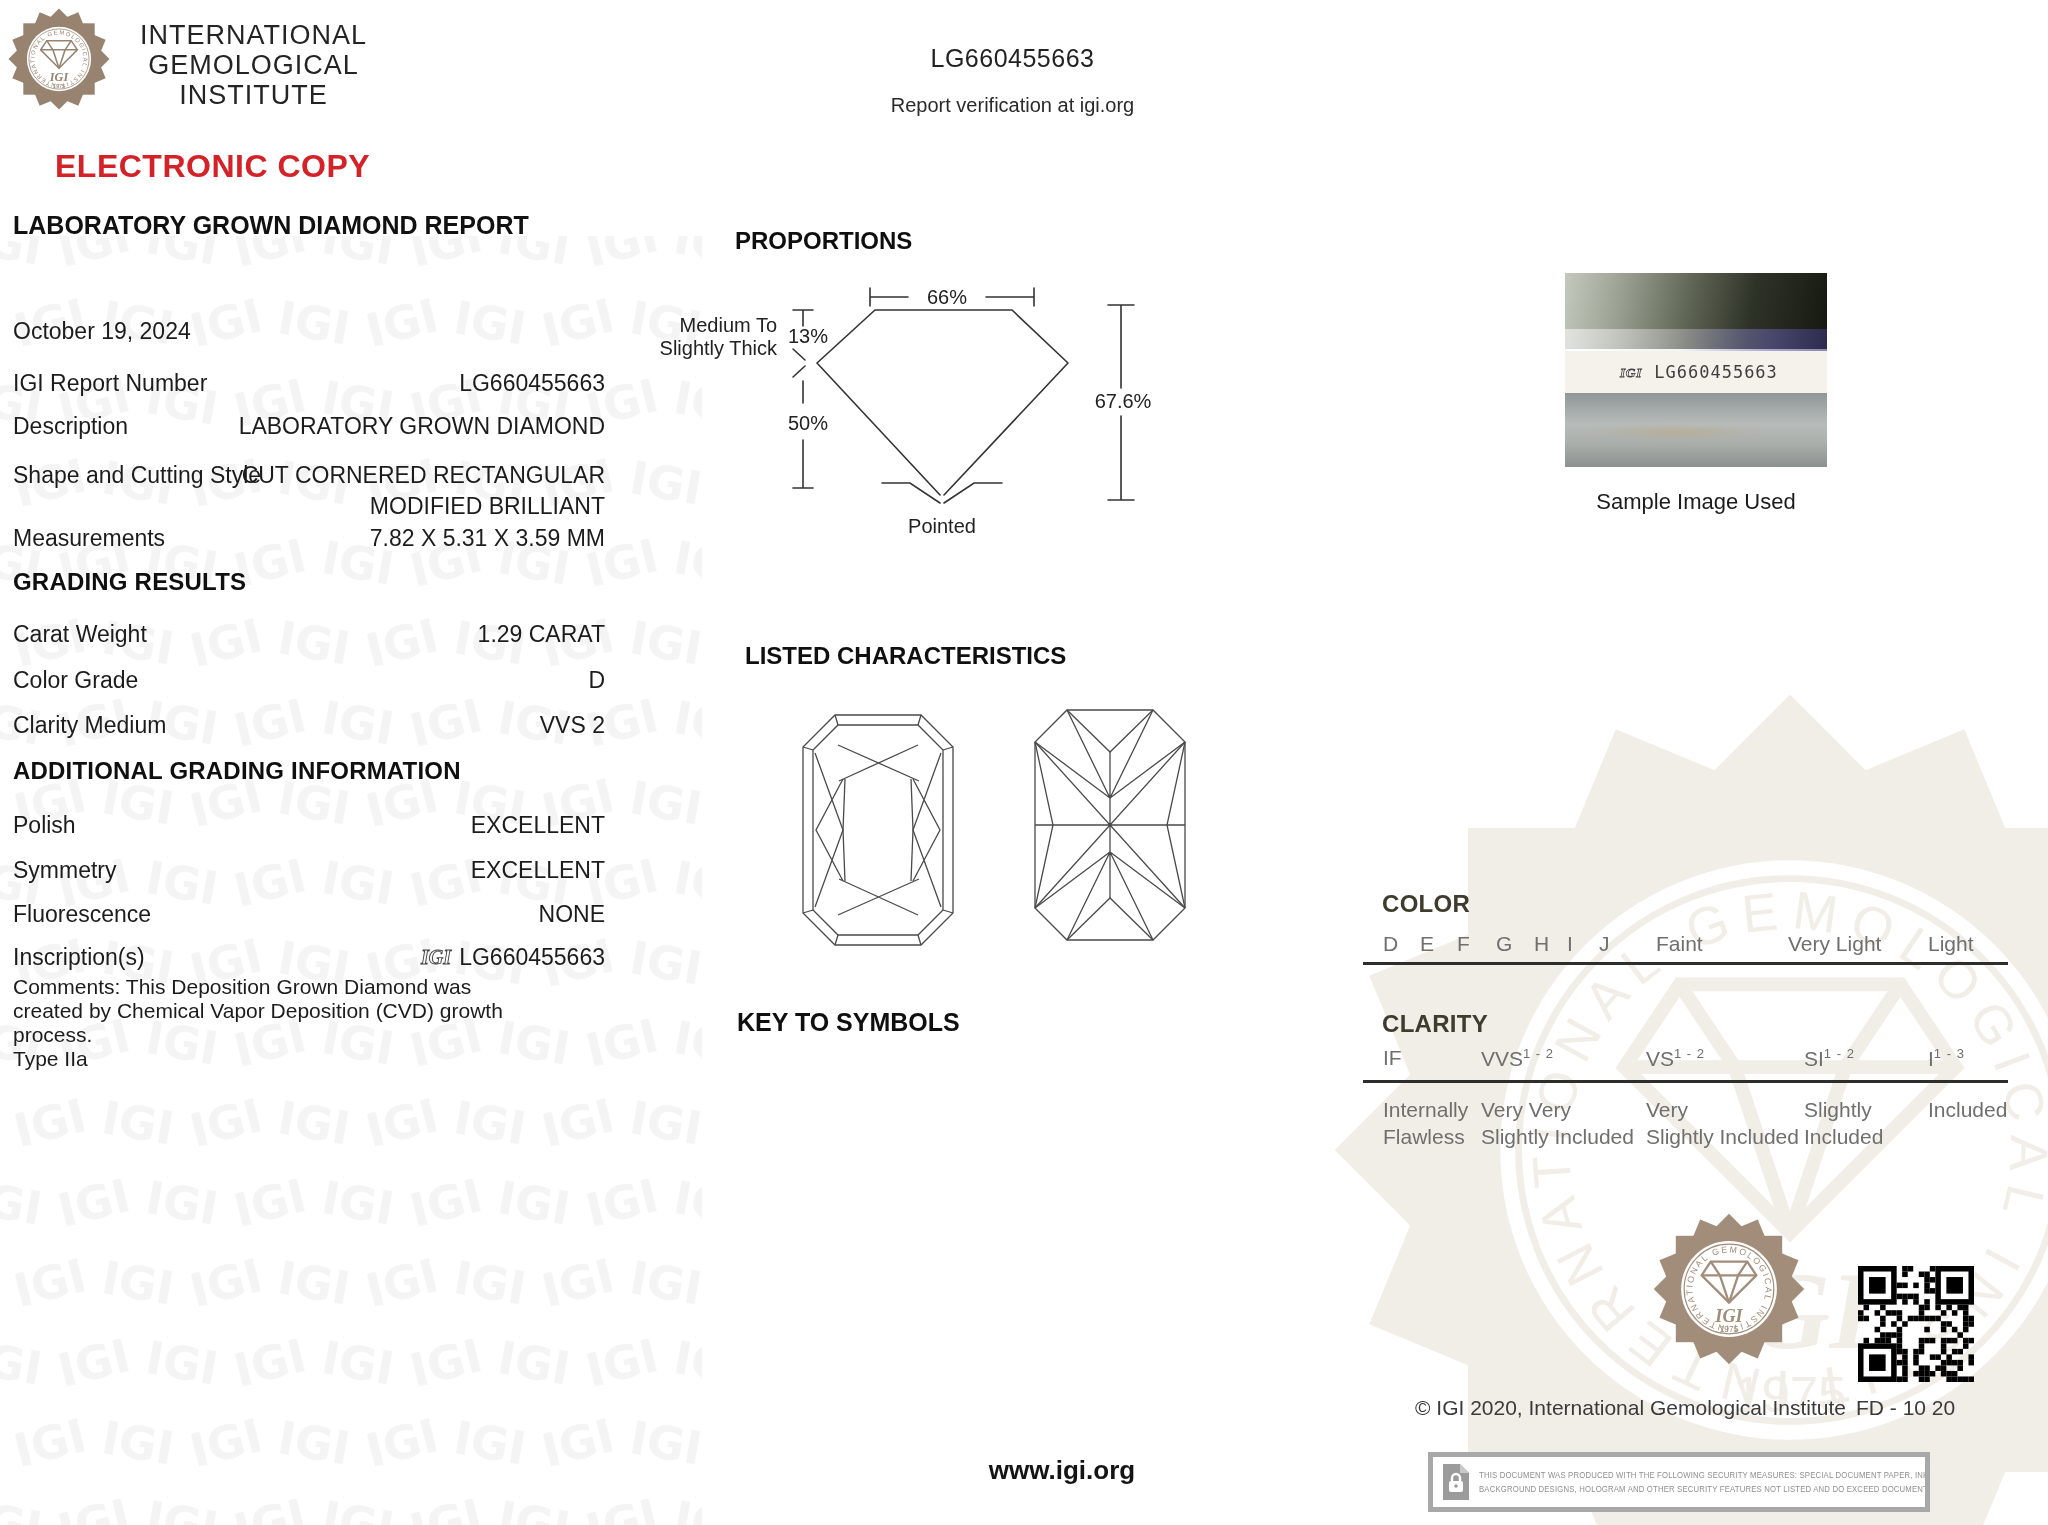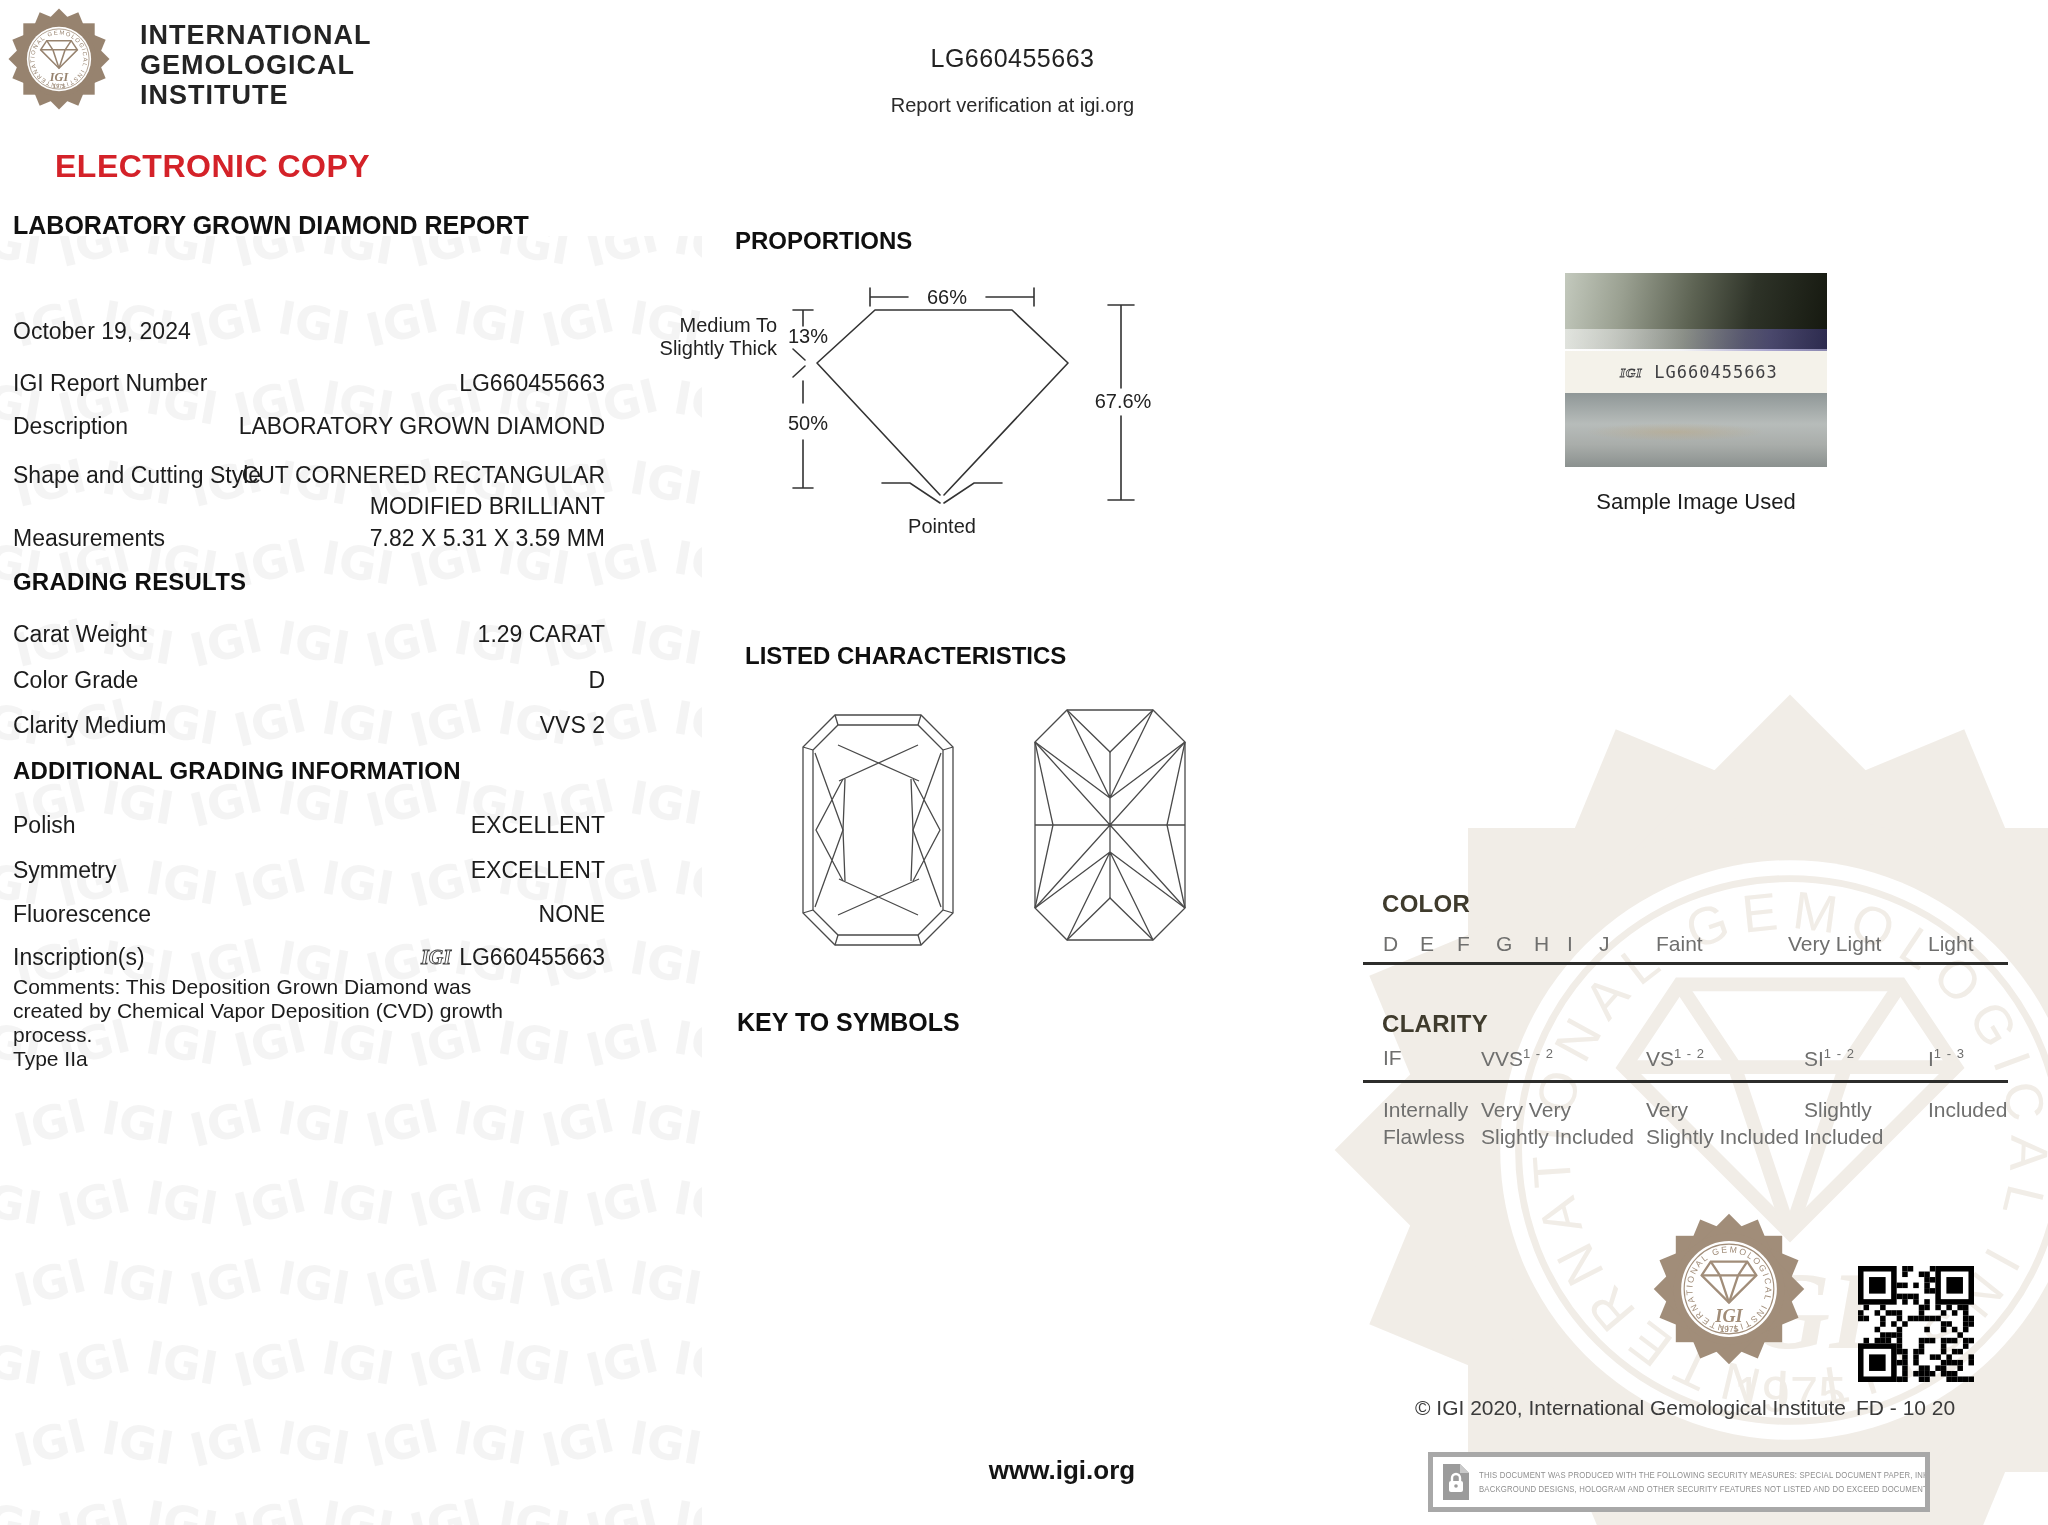--- a/index.html
+++ b/index.html
@@ -4,22 +4,22 @@
 <style>
   html,body{margin:0;padding:0;background:#fff;}
   #page{position:relative;width:2048px;height:1525px;background:#ffffff;overflow:hidden;
         font-family:"Liberation Sans",sans-serif;color:#1c1c1c;}
   
   #wm-left{position:absolute;left:0;top:236px;width:702px;height:1289px;overflow:hidden;z-index:0;}
   #wm-left span{position:absolute;font-weight:bold;font-size:46px;color:rgba(90,90,88,0.065);
                 font-family:"DejaVu Sans",sans-serif;}
   #wm-seal{position:absolute;left:1330px;top:690px;width:920px;height:920px;color:#efeae3;z-index:0;opacity:.85;}
   
-  .org-name{position:absolute;left:140px;top:20px;font-size:27px;line-height:30px;font-weight:bold;
-            color:#242424;letter-spacing:1px;}
+  .org-name{position:absolute;left:140px;top:20px;font-size:27px;line-height:30px;font-weight:normal;
+            color:#242424;letter-spacing:1px;text-align:center;}
   .electronic{position:absolute;left:55px;top:148px;font-size:32px;font-weight:bold;color:#d42229;letter-spacing:.5px;}
   .report-title{position:absolute;left:13px;top:211px;font-size:25px;font-weight:bold;color:#111;}
   .hdr-center{position:absolute;left:820px;top:44px;width:385px;text-align:center;z-index:2;}
   .hdr-num{font-size:25px;color:#222;letter-spacing:.5px;}
   .hdr-verif{font-size:20px;color:#2a2a2a;margin-top:21px;}
   
   #left-col{position:absolute;left:13px;top:318px;width:592px;z-index:2;}
   .row{position:absolute;left:0;width:592px;height:30px;}
   .row .lbl{position:absolute;left:0;top:0;font-size:23px;color:#1c1c1c;}
   .row .val{position:absolute;right:0;top:0;font-size:23px;color:#1c1c1c;text-align:right;white-space:nowrap;}

